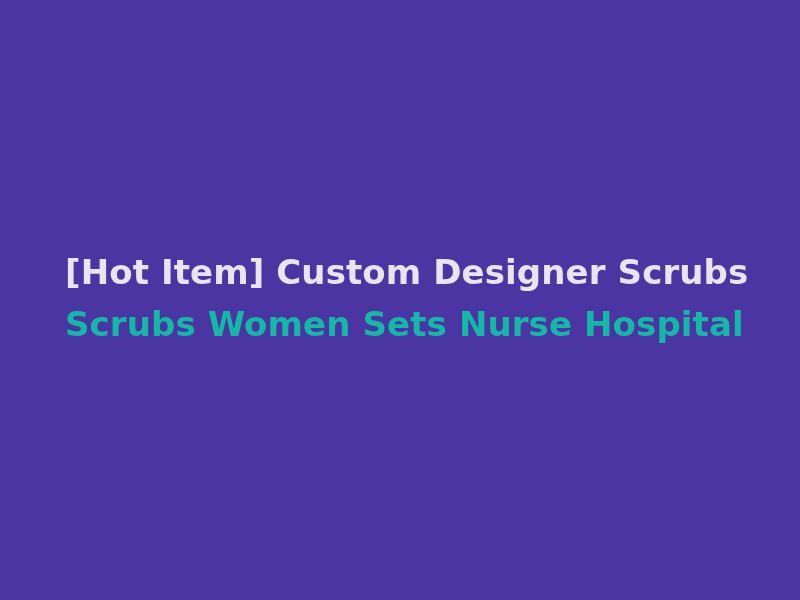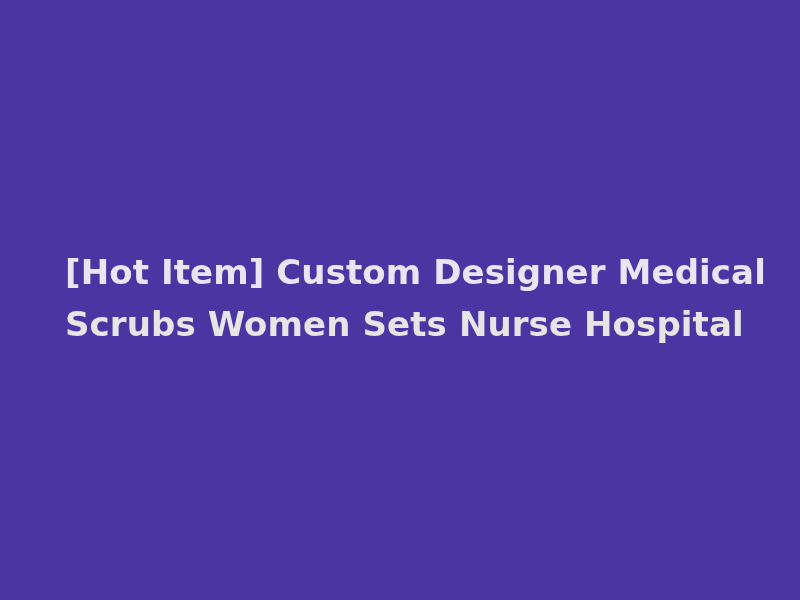--- a/index.html
+++ b/index.html
@@ -47,20 +47,20 @@
     white-space: nowrap;
   }
 </style>
 </head>
 <body>
 
 <div id="product-title-card" style="background-color: rgb(74, 53, 162);">
 
   <div id="title-block">
 
-    <span class="title-line" style="color: rgb(232, 228, 242);">[Hot Item] Custom Designer Medical</span>
+    <span class="title-line" style="color: rgb(232, 228, 242);">[Hot Item] Custom Designer Scrubs</span>
 
-    <span class="title-line" style="color: #e5e5e5;">Scrubs Women Sets Nurse Hospital</span>
+    <span class="title-line" style="color: #14b8a6;">Scrubs Women Sets Nurse Hospital</span>
 
 
   </div>
 
 </div>
 
 </body></html>

